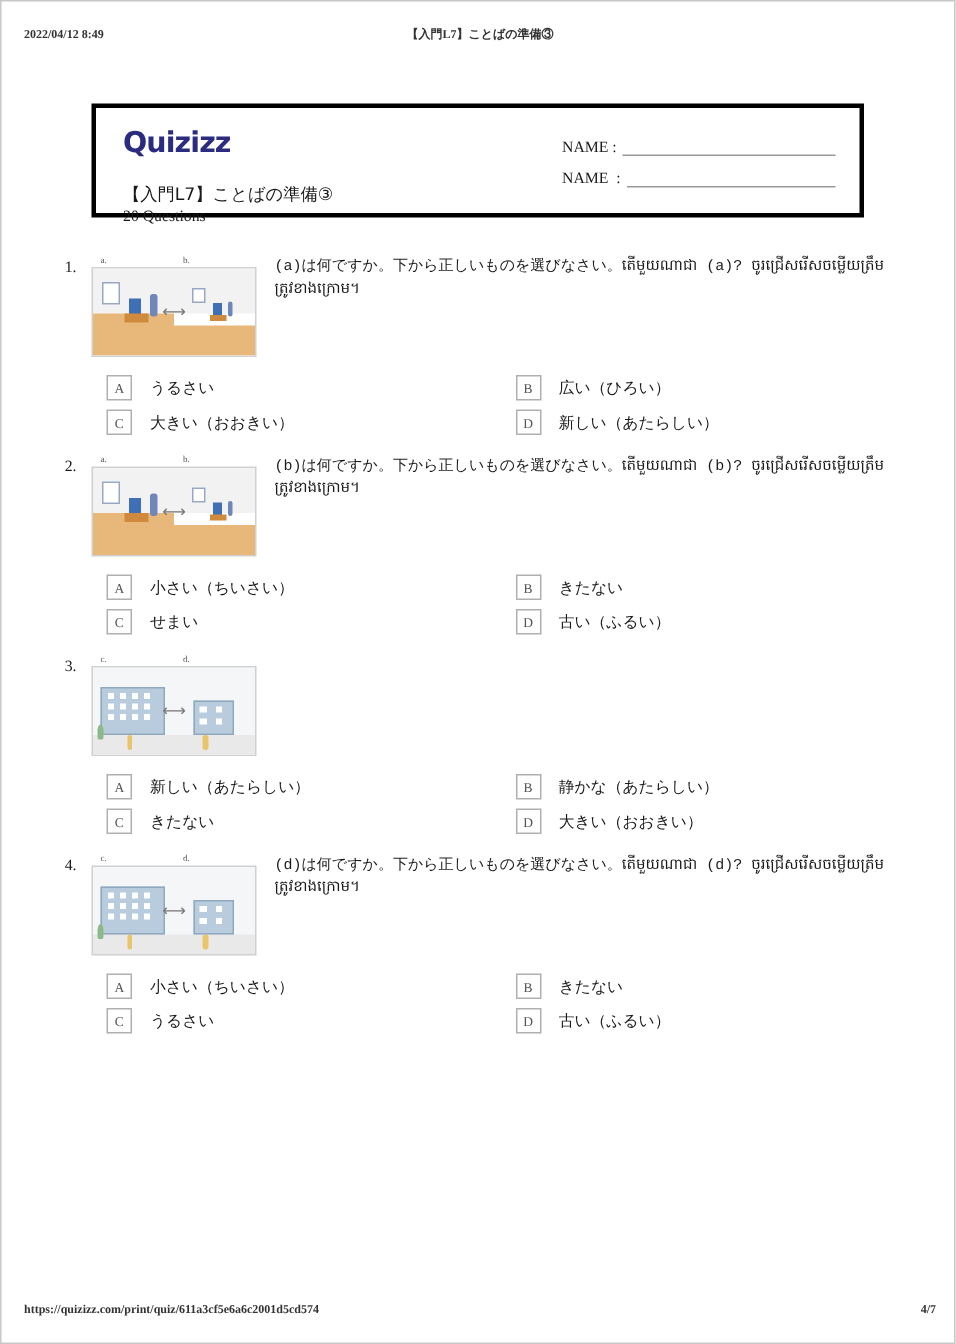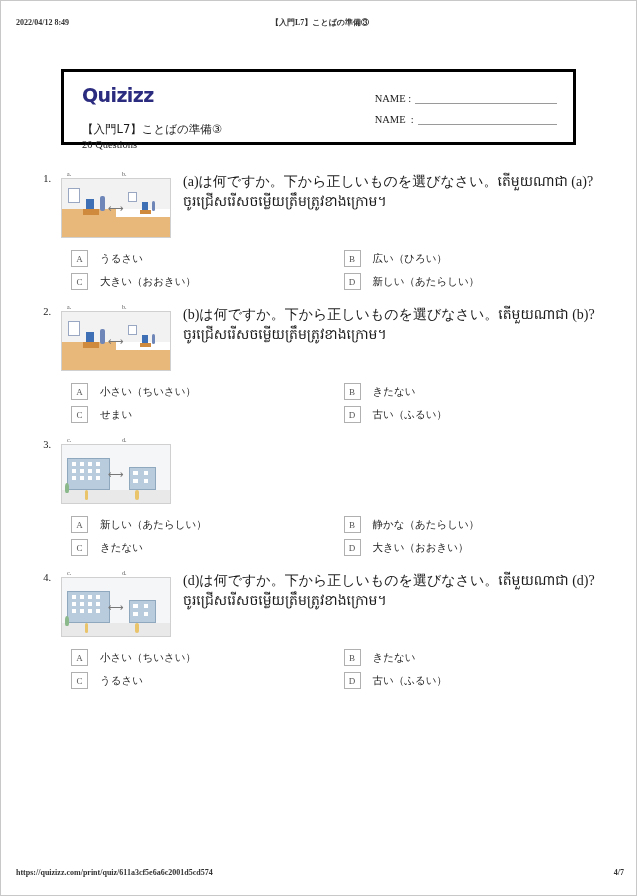--- a/index.html
+++ b/index.html
@@ -140,23 +140,23 @@
   .fig-labels {
     display: flex;
     font-size: 6px;
     color: #555;
     padding: 0 0 1px 0;
     font-family: "Liberation Serif", serif;
   }
   .fig-labels span { width: 50%; padding-left: 6px; }
   .q-text {
     flex: 1;
-    font-size: 14px;
+    font-size: 10px;
     line-height: 1.45;
-    font-family: Liberation Serif, serif;
+    font-family: Liberation Mono, monospace;
     padding-top: 1px;
   }
 
   
   .options {
     display: grid;
     grid-template-columns: 1fr 1fr;
     gap: 6px 16px;
     margin-top: 12px;
     padding-left: 34px;

